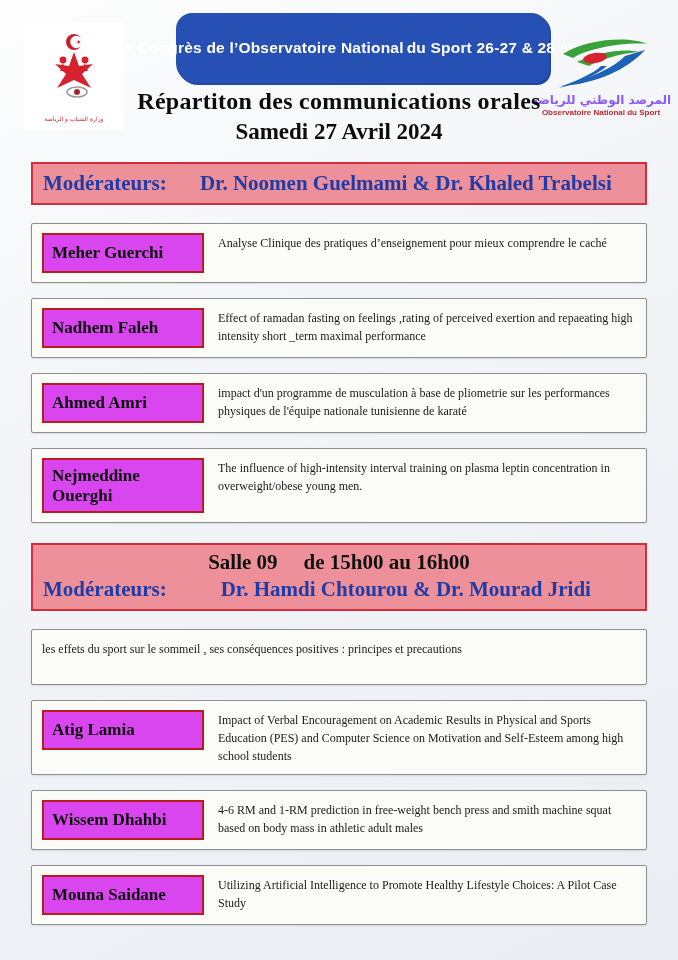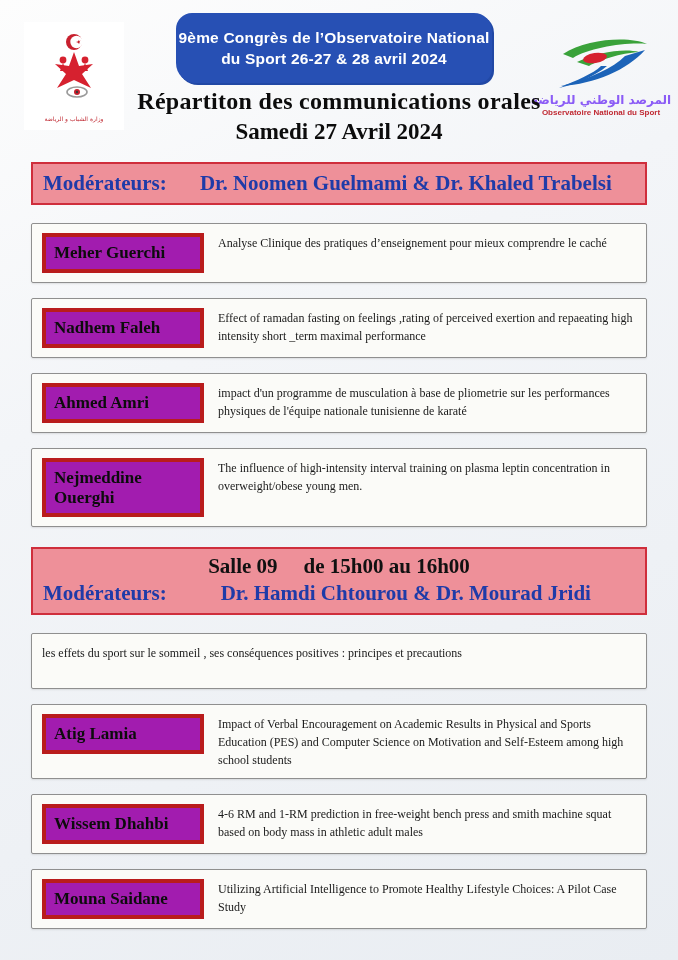--- a/index.html
+++ b/index.html
@@ -25,25 +25,25 @@
     gap: 2px;
   }
   .logo-left svg { display: block; }
   .logo-left .logo-caption {
     font-family: "DejaVu Sans", sans-serif;
     font-size: 6px; color: #c02a33; text-align: center; line-height: 1.1;
   }
 
   .banner {
     position: absolute; left: 176px; top: 13px;
-    width: 316px; height: 70px;
+    width: 373px; height: 70px;
     background: #2750b4;
     border-radius: 16px 18px 14px 20px;
     box-shadow: 2px 2px 0 #2148a5;
-    display: flex; flex-direction: column; align-items: center; justify-content: center;
+    display: flex; flex-direction: row; align-items: center; justify-content: center;
     gap: 3px;
   }
   .banner .banner-line {
     color: #ffffff;
     font-family: "Liberation Sans", sans-serif;
     font-weight: bold;
     font-size: 15.5px;
     letter-spacing: 0.2px;
     text-align: center;
     white-space: nowrap;
@@ -102,22 +102,22 @@
     border: 1px solid #8f8f8f;
     border-radius: 2px;
     box-shadow: 0 1px 2px rgba(0,0,0,0.10);
     padding: 9px 10px;
     margin-bottom: 15px;
     display: flex;
     gap: 14px;
     min-height: 56px;
   }
   .speaker-box {
-    background: #a21caf;
-    border: 4px solid #b91c1c;
+    background: #d946ef;
+    border: 2px solid #b91c1c;
     width: 162px; min-width: 162px;
     padding: 6px 8px;
     display: flex; align-items: center;
     font-size: 17px; font-weight: bold; color: #0c0c0c;
     line-height: 1.15;
     align-self: flex-start;
     min-height: 40px;
   }
   .talk-title {
     font-size: 12px; color: #1a1a1a; line-height: 1.5;

